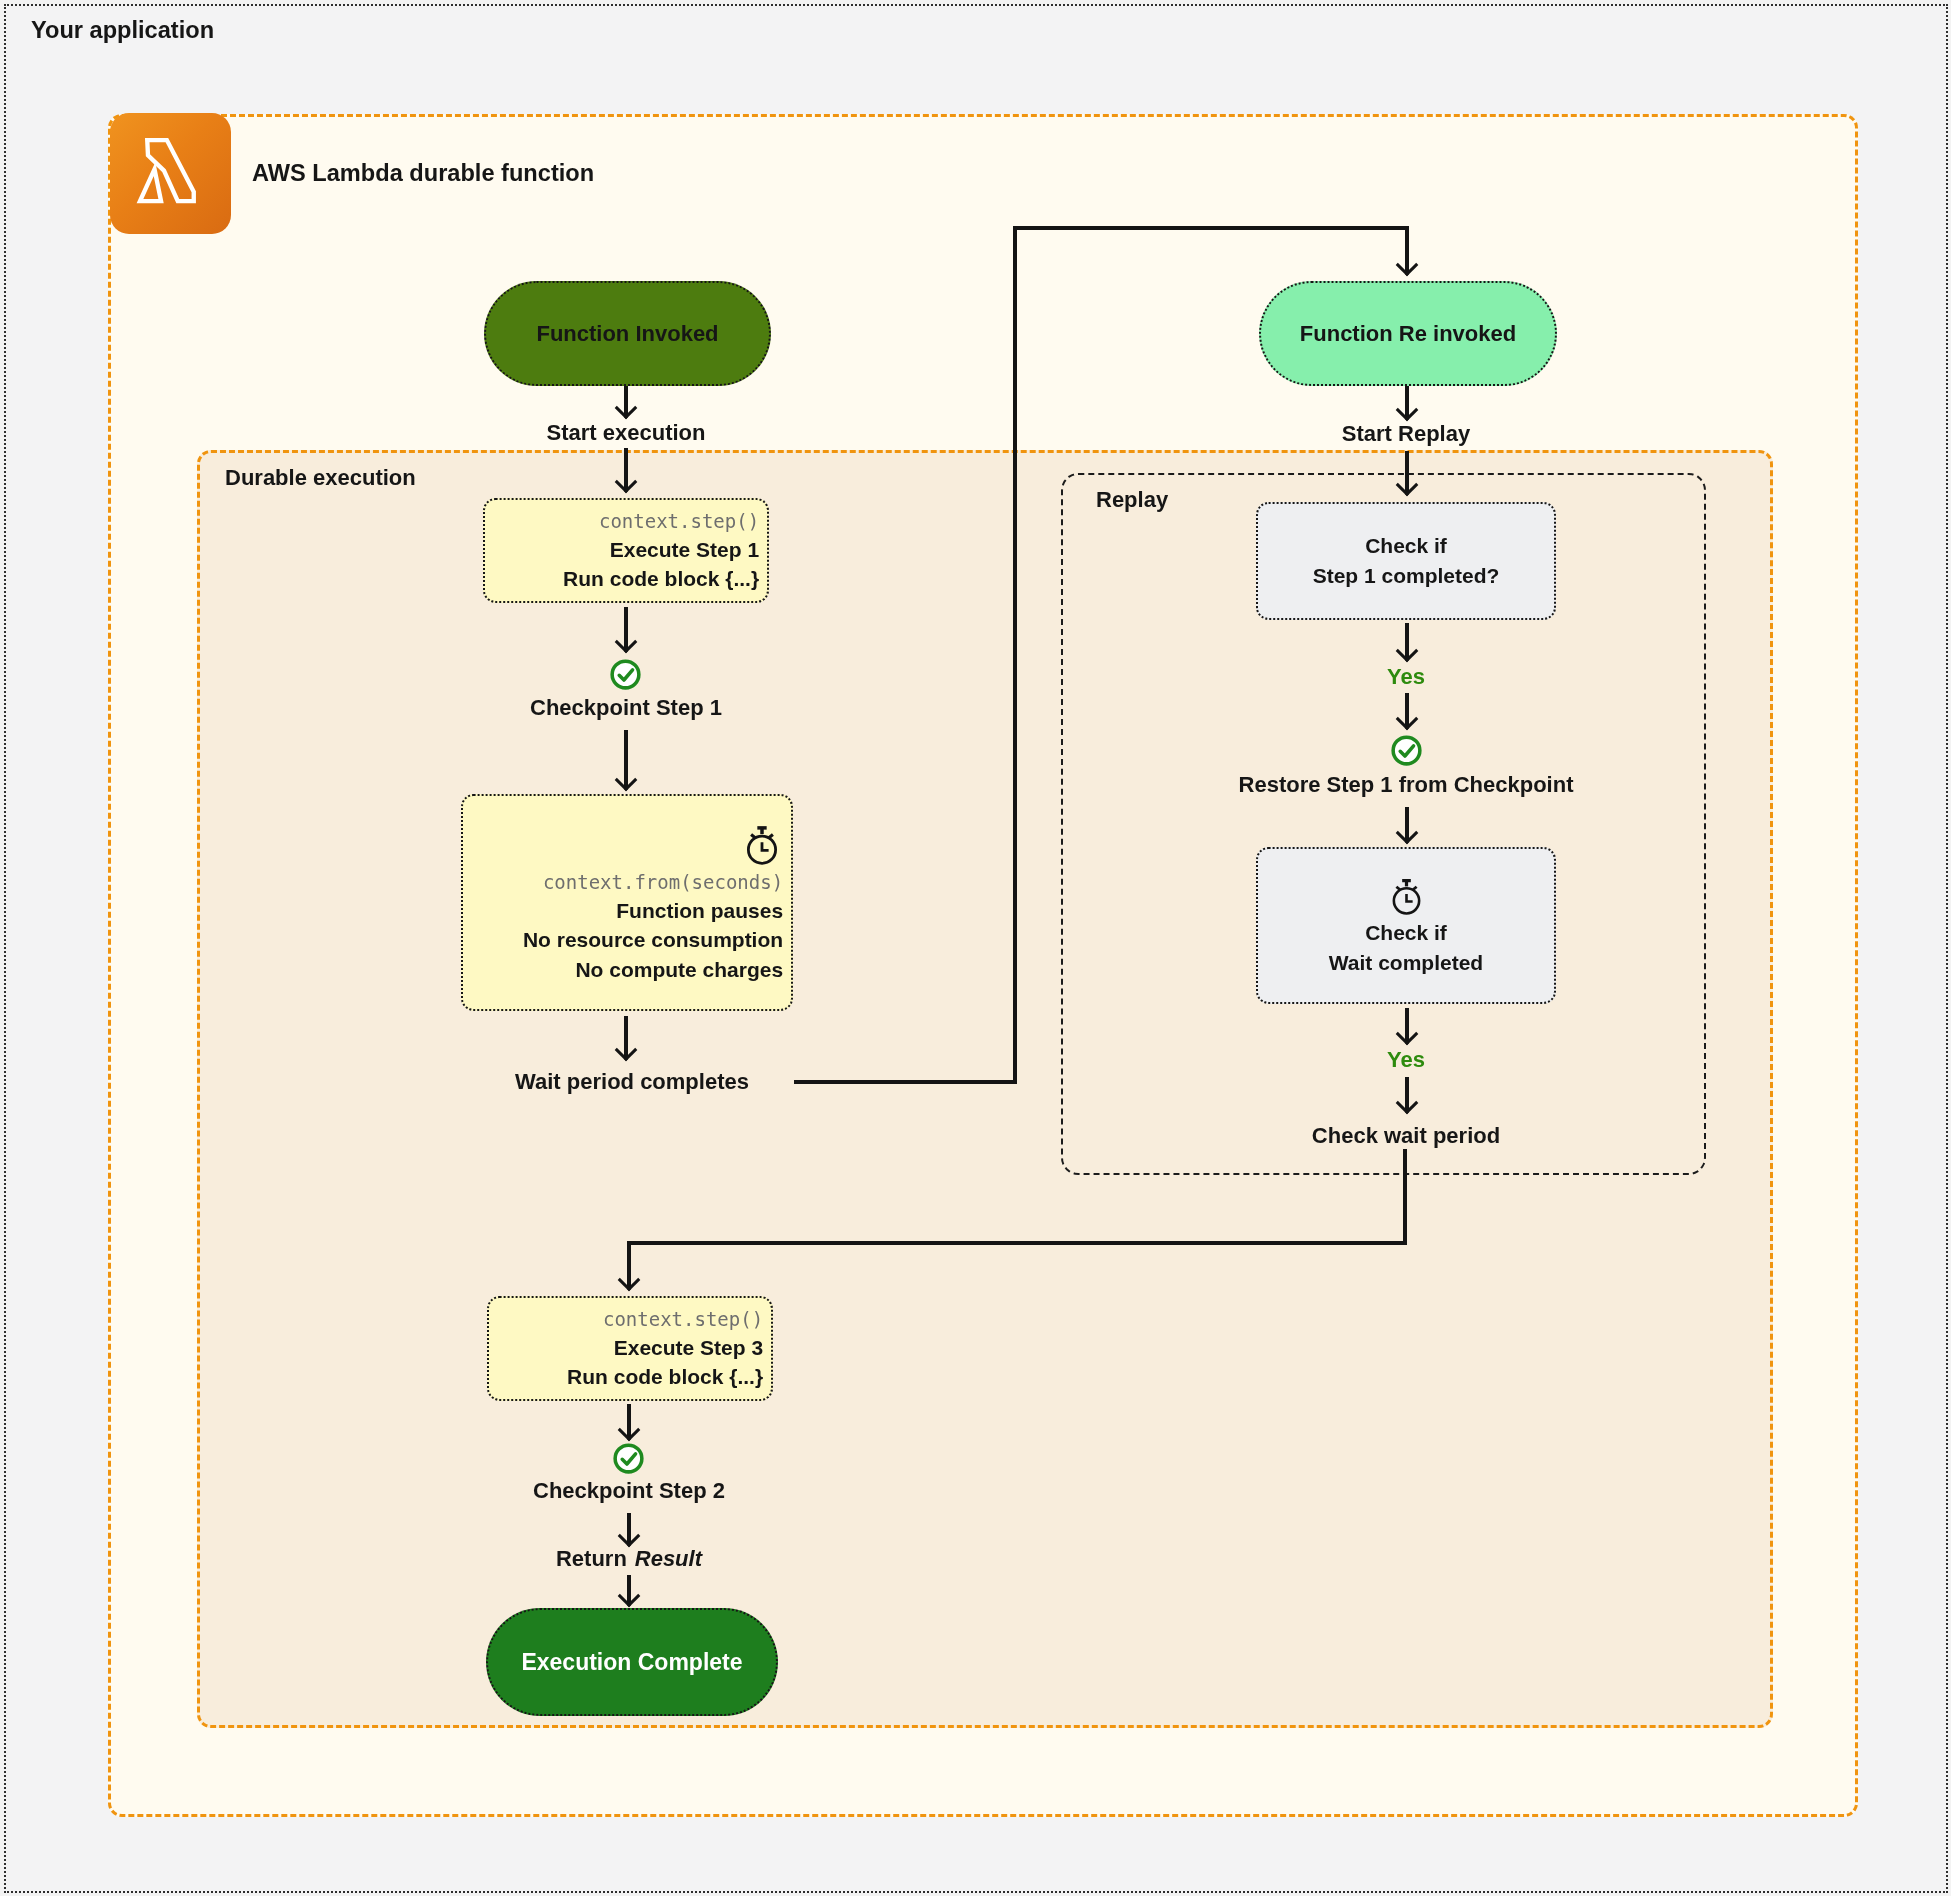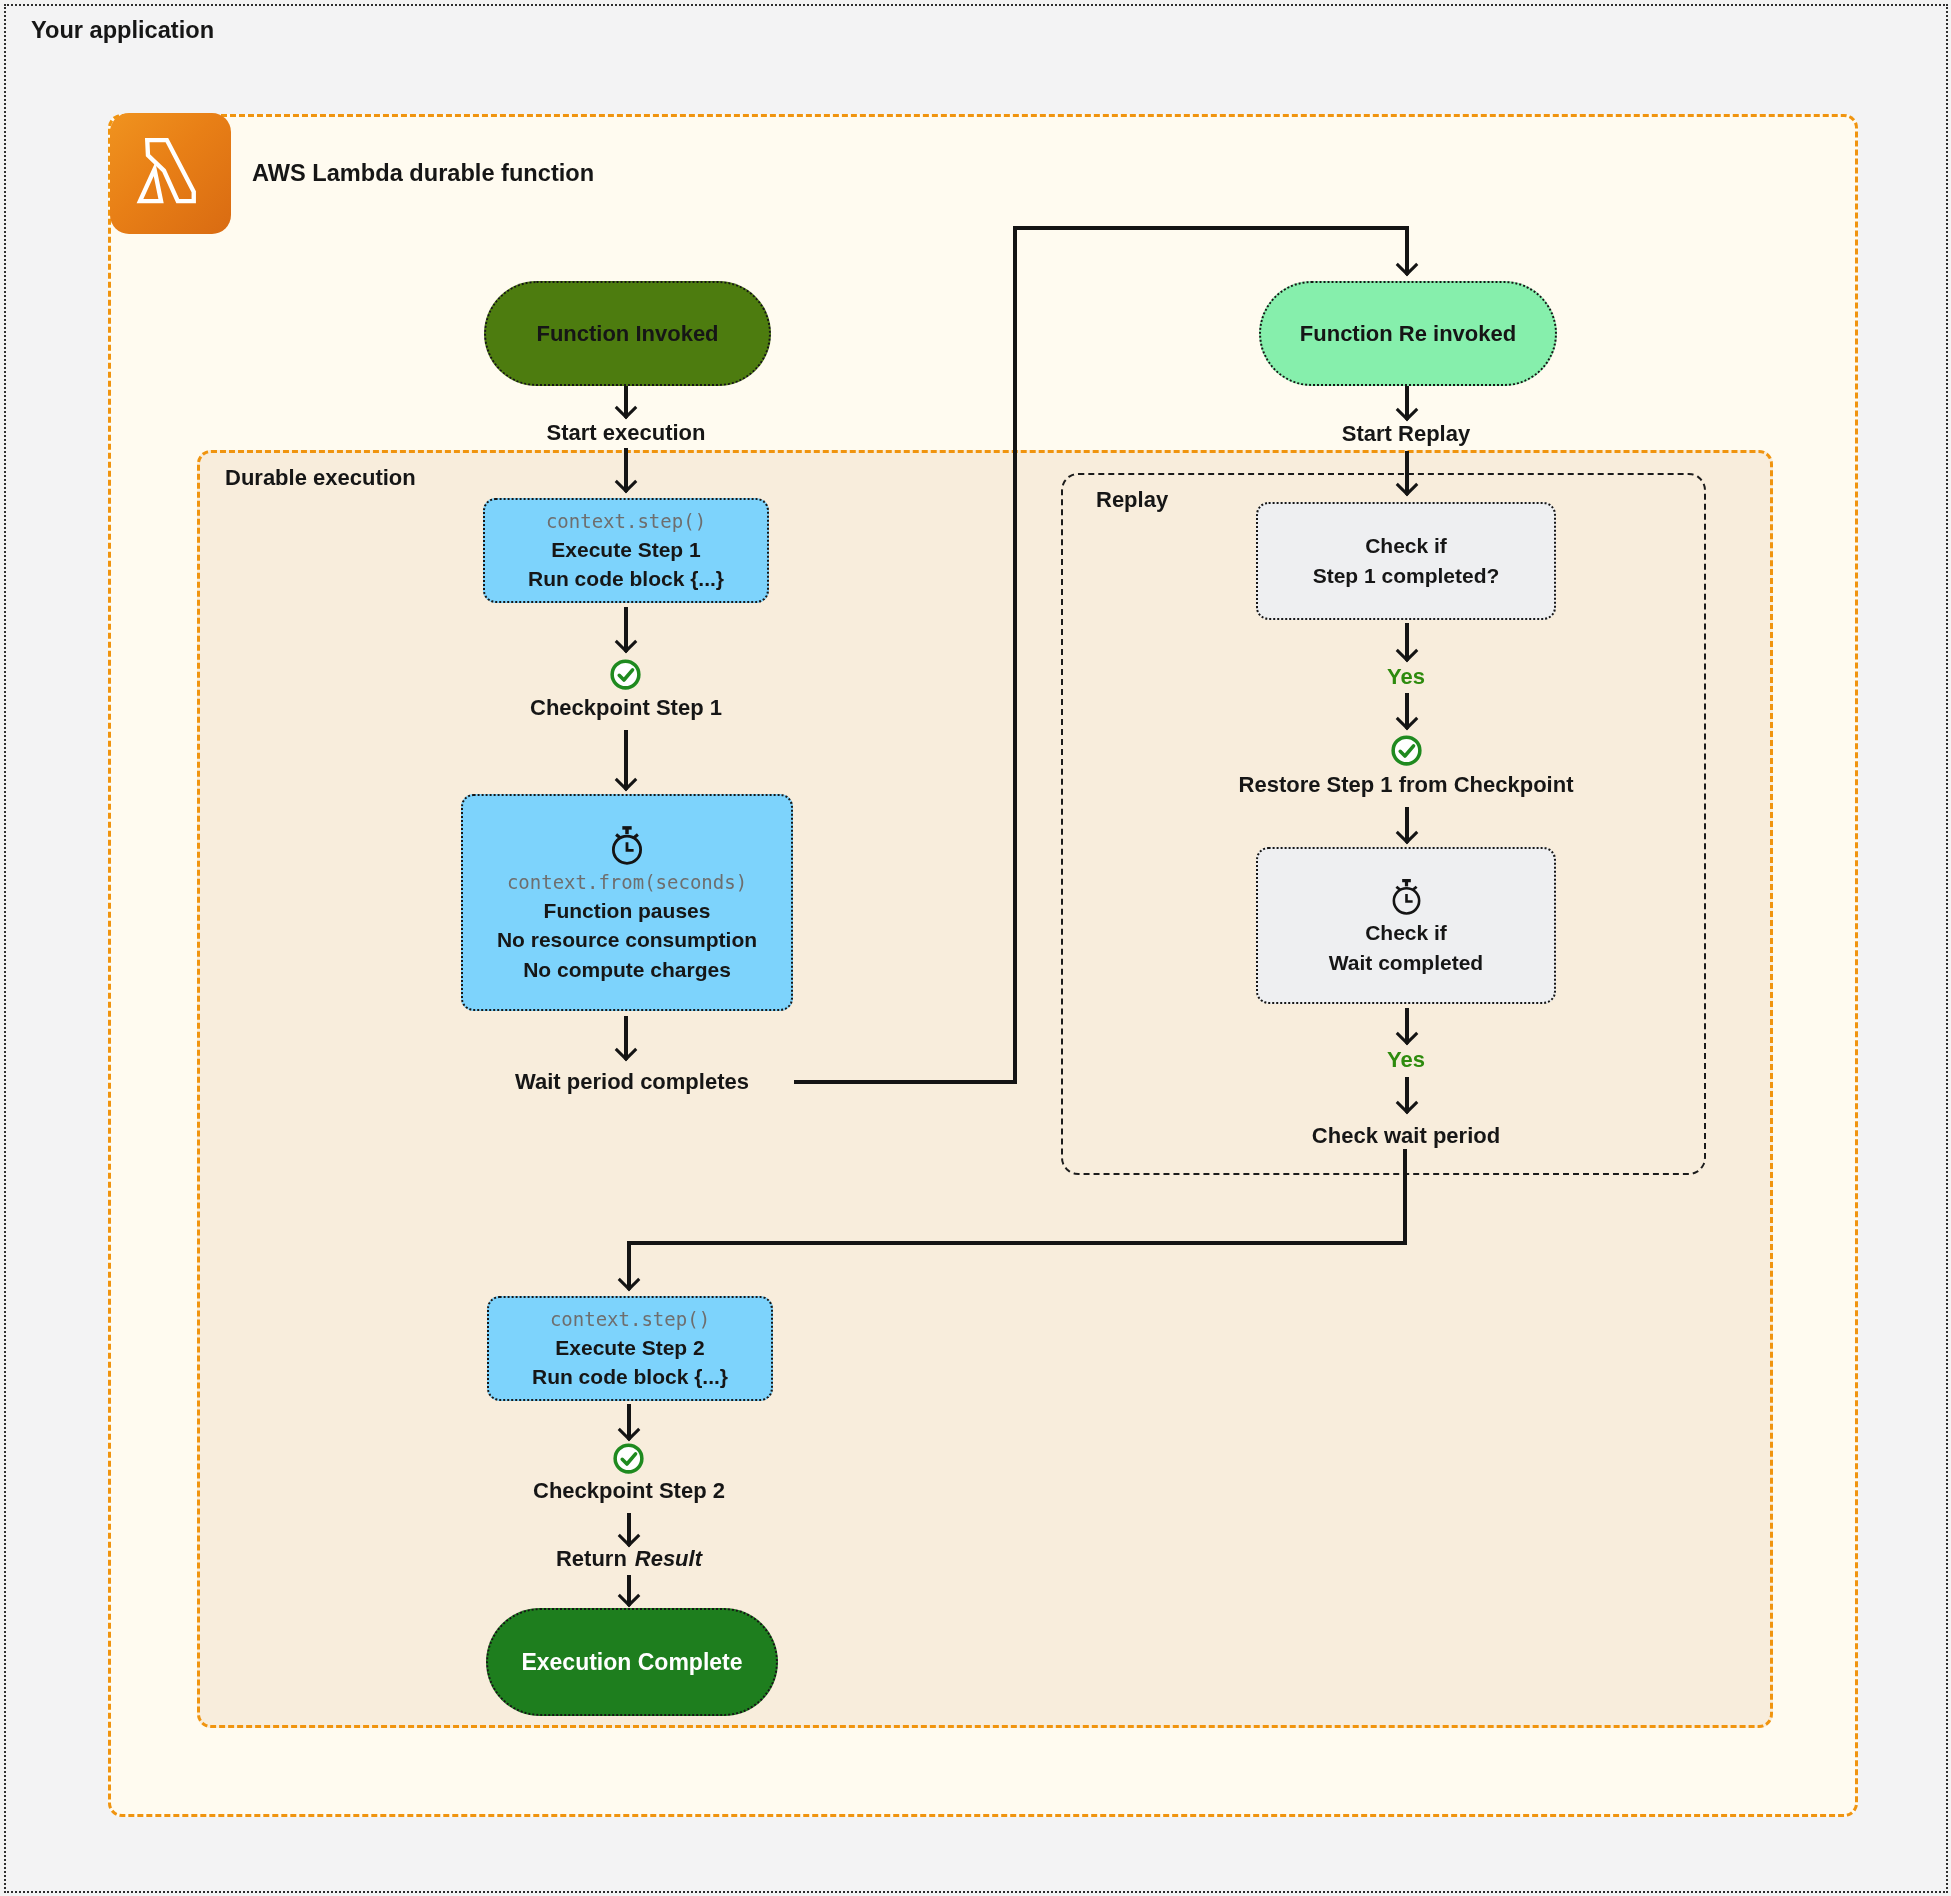--- a/index.html
+++ b/index.html
@@ -61,21 +61,21 @@
   }
   .pill-invoked   { left:484px; top:281px; width:283px; height:101px; background:#4d7c0f; }
   .pill-reinvoked { left:1259px; top:281px; width:294px; height:101px; background:#86efac; }
   .pill-complete  { left:486px; top:1608px; width:288px; height:104px; background:#1e7e1e; color:#ffffff; font-size:23px; }
 
   .node-box {
     position:absolute; border:2.4px dotted #161616; border-radius:12.6px;
     display:flex; flex-direction:column; align-items:center; justify-content:center;
     gap:5.5px; text-align:center; z-index:3; padding:4.7px 7.9px; box-sizing:border-box;
   }
-  .white-box { background:#7dd3fc; }
+  .white-box { background:#fef9c3;align-items:flex-end; }
   .gray-box  { background:#eeeff1; }
   .box-step1 { left:483px;  top:498px;  width:286px; height:105px; }
   .box-wait  { left:461px;  top:794px; width:332px; height:217px; }
   .box-check-step1 { left:1256px; top:502px;  width:300px; height:118px; }
   .box-check-wait  { left:1256px; top:847px; width:300px; height:157px; }
   .box-step2 { left:487px;  top:1296px; width:286px; height:105px; }
 
   .code-line {
     font-family:"DejaVu Sans Mono","Liberation Mono",monospace;
     font-size:19px; color:#6e6e6e; white-space:nowrap;
@@ -211,21 +211,21 @@
     <div class="bold-line">Wait completed</div>
   </div>
 
   <div class="arrow-v" style="left:1405px; top:1008px; height:33px;"></div>
   <div class="flow-label yes" style="left:1406px; top:1047px;">Yes</div>
   <div class="arrow-v" style="left:1405px; top:1077px; height:33px;"></div>
   <div class="flow-label" style="left:1406px; top:1123px;">Check wait period</div>
 
   <div class="node-box white-box box-step2">
     <div class="code-line">context.step()</div>
-    <div class="bold-line">Execute Step 2</div>
+    <div class="bold-line">Execute Step 3</div>
     <div class="bold-line">Run code block {...}</div>
   </div>
 
   <div class="arrow-v" style="left:627px; top:1404px; height:33px;"></div>
   <div class="icon-wrap" style="left:612px; top:1442px;">
     <svg width="33" height="33" viewBox="0 0 42 42">
       <circle cx="21" cy="21" r="17" fill="#ffffff" stroke="#1f8a1f" stroke-width="4.5"></circle>
       <path d="M13 22 L19 28 L30 15" fill="none" stroke="#1f8a1f" stroke-width="4.5" stroke-linecap="round" stroke-linejoin="round"></path>
     </svg>
   </div>

